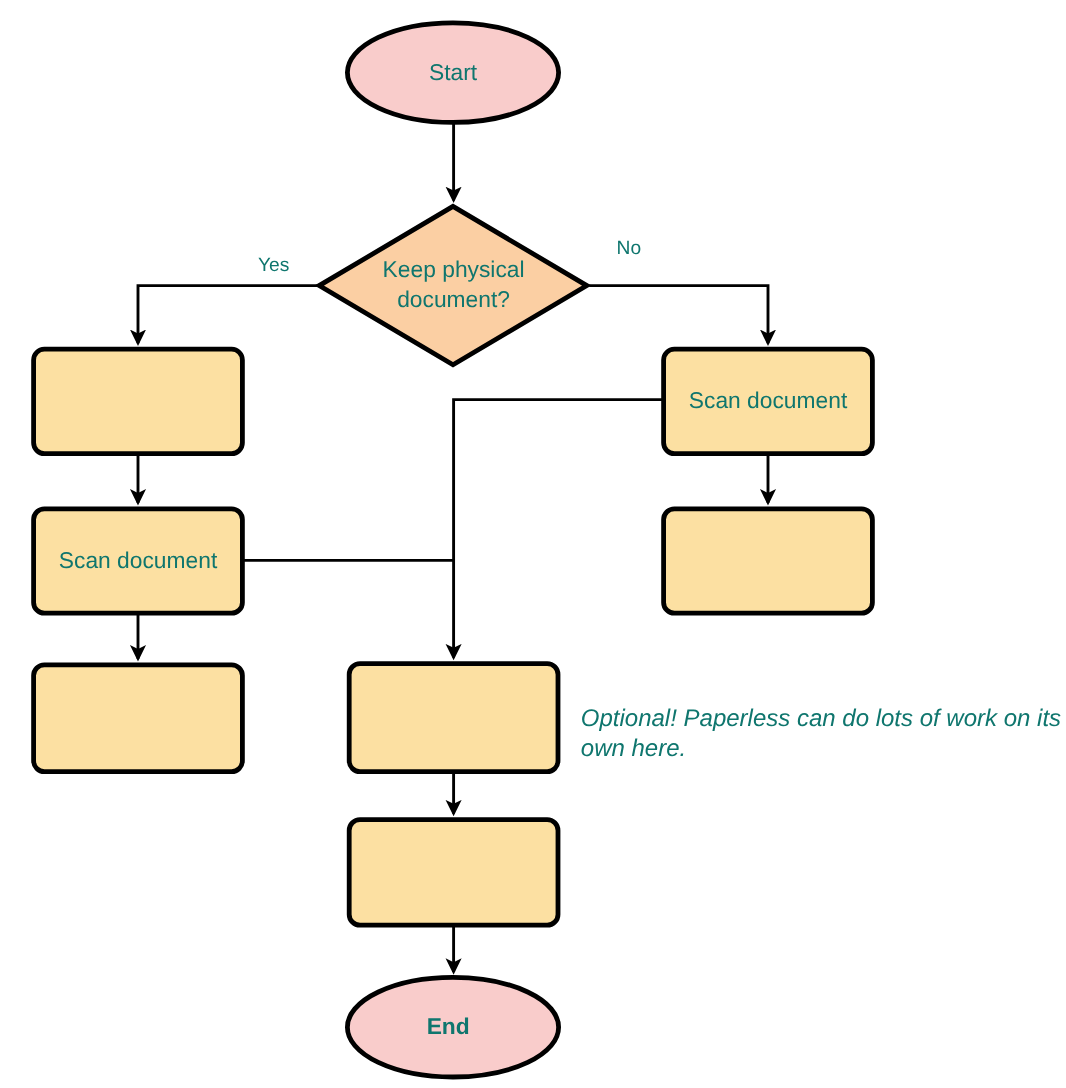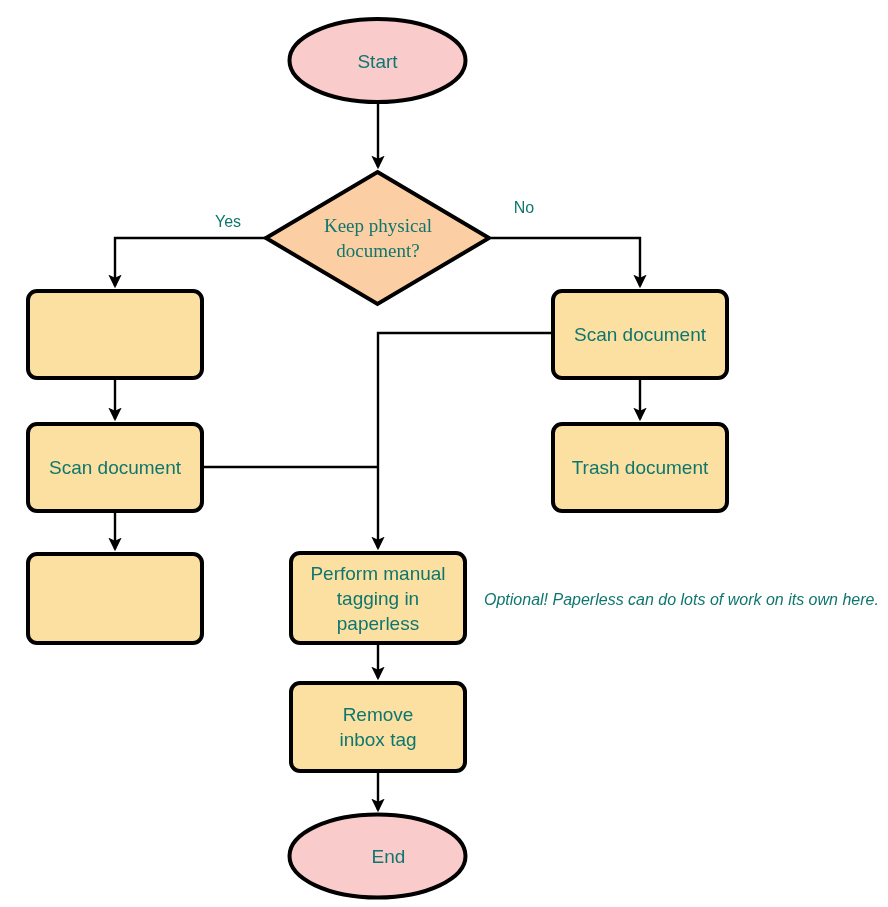--- a/index.html
+++ b/index.html
@@ -43,21 +43,21 @@
     pointer-events: none;
   }
   .edge-label {
     font-size: 16px;
     line-height: 22px;
   }
   .note-text {
     display: block;
     text-align: left;
     font-style: italic;
-    font-size: 16px;
+    font-size: 20px;
     line-height: 25px;
   }
   .hit {
     position: absolute;
     box-sizing: border-box;
   }
 </style>
 </head>
 <body>
 
@@ -109,39 +109,33 @@
 
     <rect x="291" y="553" width="174" height="90" rx="9" ry="9" fill="#fce0a2" stroke="#000000" stroke-width="4"></rect>
 
     <rect x="291" y="683" width="174" height="88" rx="9" ry="9" fill="#fce0a2" stroke="#000000" stroke-width="4"></rect>
 
     <ellipse cx="377.5" cy="856" rx="88" ry="41.5" fill="#f9cccb" stroke="#000000" stroke-width="4"></ellipse>
   </svg>
 
   <div class="node-label" style="left:288px; top:19px; width:179px; height:84px;">Start</div>
 
-  <div class="node-label" style="left:290px; top:196px; width:176px; height:84px;font-family:Liberation Serif, serif;">Keep physical
+  <div class="node-label" style="left:290px; top:196px; width:176px; height:84px;">Keep physical
 document?</div>
 
 
   <div class="node-label" style="left:28px; top:424px; width:174px; height:87px;">Scan document</div>
 
 
   <div class="node-label" style="left:553px; top:291px; width:174px; height:87px;">Scan document</div>
 
-  <div class="node-label" style="left:553px; top:424px; width:174px; height:87px;">Trash document</div>
 
-  <div class="node-label" style="left:291px; top:553px; width:174px; height:90px;">Perform manual
-tagging in
-paperless</div>
 
-  <div class="node-label" style="left:291px; top:683px; width:174px; height:88px;">Remove
-inbox tag</div>
 
-  <div class="node-label" style="left:299px; top:814px; width:179px; height:84px;">End</div>
+  <div class="node-label" style="left:284px; top:814px; width:179px; height:84px;font-weight:bold;">End</div>
 
   <div class="edge-label" style="left:196px; top:210px; width:64px; height:24px;">Yes</div>
 
   <div class="edge-label" style="left:498px; top:196px; width:52px; height:24px;">No</div>
 
   <div class="note-text" style="left:484px; top:587px; width:402px;">Optional! Paperless can do lots of work on its own here.</div>
 
   <div class="hit" style="left:288px; top:18px; width:180px; height:86px;"></div>
   <div class="hit" style="left:265px; top:171px; width:226px; height:134px;"></div>
   <div class="hit" style="left:27px; top:290px; width:176px; height:89px;"></div>

